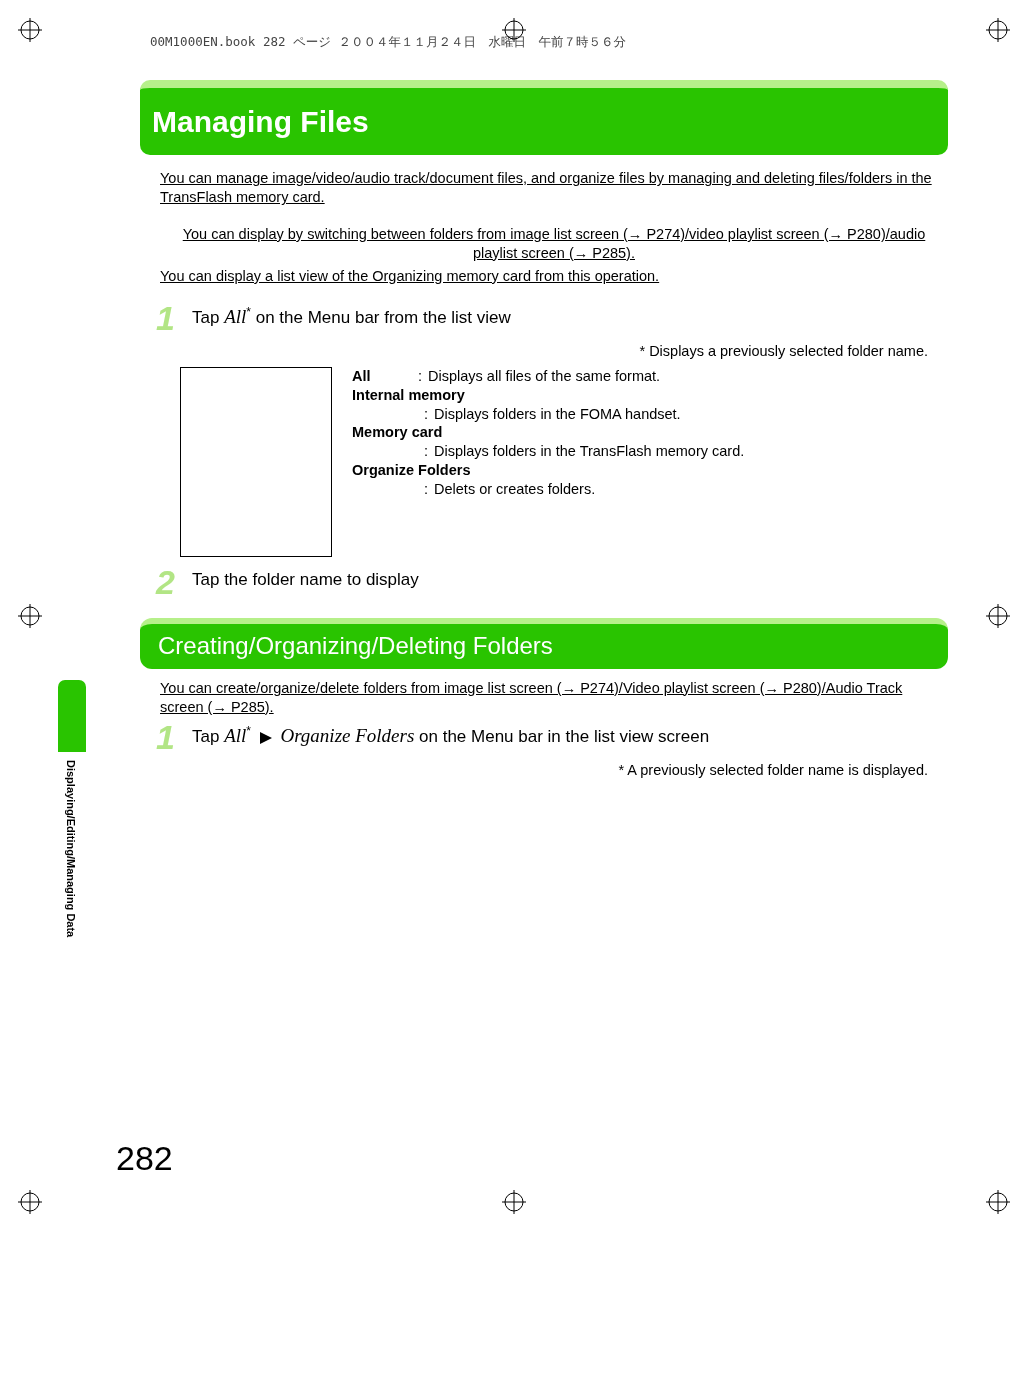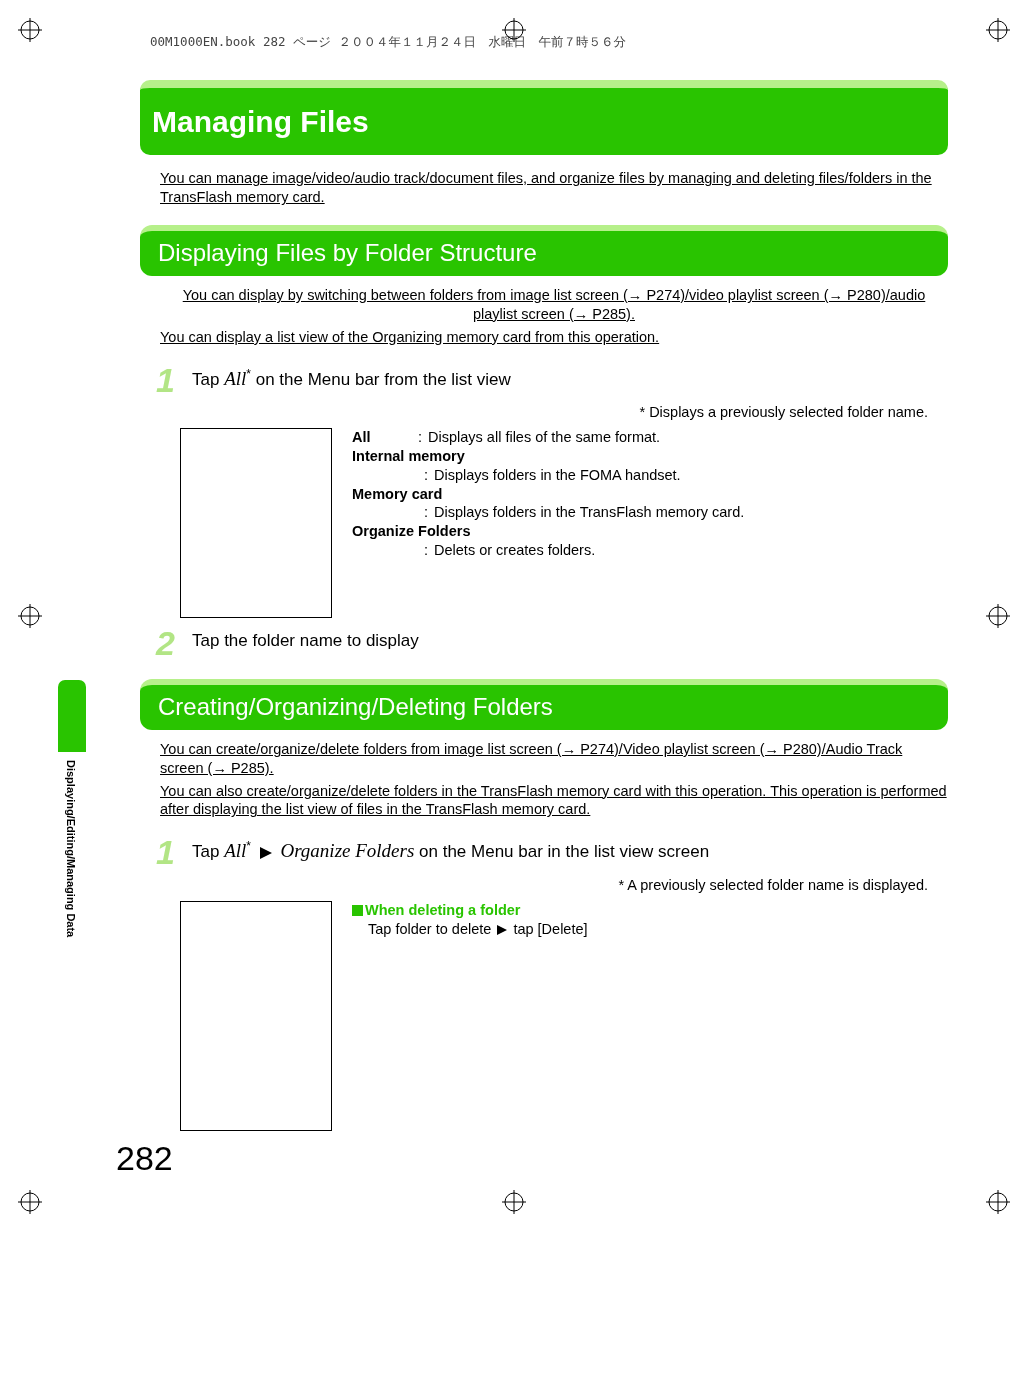--- a/index.html
+++ b/index.html
@@ -211,21 +211,20 @@
         <line x1="0" y1="12" x2="24" y2="12" stroke="#000"></line>
       </svg>
     </div>
 
   <div class="book-header">00M1000EN.book  282 ページ  ２００４年１１月２４日　水曜日　午前７時５６分</div>
 
   <div style="margin-left:40px; margin-right:20px;">
     <div class="main-title-box">Managing Files</div>
     <div class="body-text">You can manage image/video/audio track/document files, and organize files by managing and deleting files/folders in the TransFlash memory card.</div>
 
-    <div class="sub-heading-box">Displaying Files by Folder Structure</div>
     <div class="body-text" style="margin-bottom:2px;text-align:center;">You can display by switching between folders from image list screen (→ P274)/video playlist screen (→ P280)/audio playlist screen (→ P285).</div>
     <div class="body-text">You can display a list view of the Organizing memory card from this operation.</div>
 
     <div class="step-row">
       <div class="step-num">1</div>
       <div class="step-text">
         <span>Tap </span><span class="italic">All</span><span style="vertical-align:super;font-size:12px;">*</span><span> on the Menu bar from the list view</span>
       </div>
     </div>
     <div class="right-note">* Displays a previously selected folder name.</div>
@@ -256,39 +255,29 @@
       </div>
     </div>
 
     <div class="step-row">
       <div class="step-num">2</div>
       <div class="step-text">Tap the folder name to display</div>
     </div>
 
     <div class="sub-heading-box" style="margin-top:20px;">Creating/Organizing/Deleting Folders</div>
     <div class="body-text" style="margin-bottom:2px;">You can create/organize/delete folders from image list screen (→ P274)/Video playlist screen (→ P280)/Audio Track screen (→ P285).</div>
-    <div class="body-text">You can also create/organize/delete folders in the TransFlash memory card with this operation. This operation is performed after displaying the list view of files in the TransFlash memory card.</div>
 
     <div class="step-row">
       <div class="step-num">1</div>
       <div class="step-text">
         <span>Tap </span><span class="italic">All</span><span style="vertical-align:super;font-size:12px;">*</span> <span class="arrow"></span> <span class="italic">Organize Folders</span><span> on the Menu bar in the list view screen</span>
       </div>
     </div>
     <div class="right-note">* A previously selected folder name is displayed.</div>
 
-    <div class="two-col">
-      <div class="img-placeholder tall"></div>
-      <div class="note-block">
-        <div class="note-heading"><span class="square"></span><span>When deleting a folder</span></div>
-        <div class="note-body">
-          <span>Tap folder to delete </span><span class="arrow2"></span><span> tap [Delete]</span>
-        </div>
-      </div>
-    </div>
   </div>
 
   <div class="side-tab">
     <div class="side-tab-cap"></div>
     <div class="side-tab-label">Displaying/Editing/Managing Data</div>
   </div>
 
   <div class="page-num">282</div>
 </div>
 

